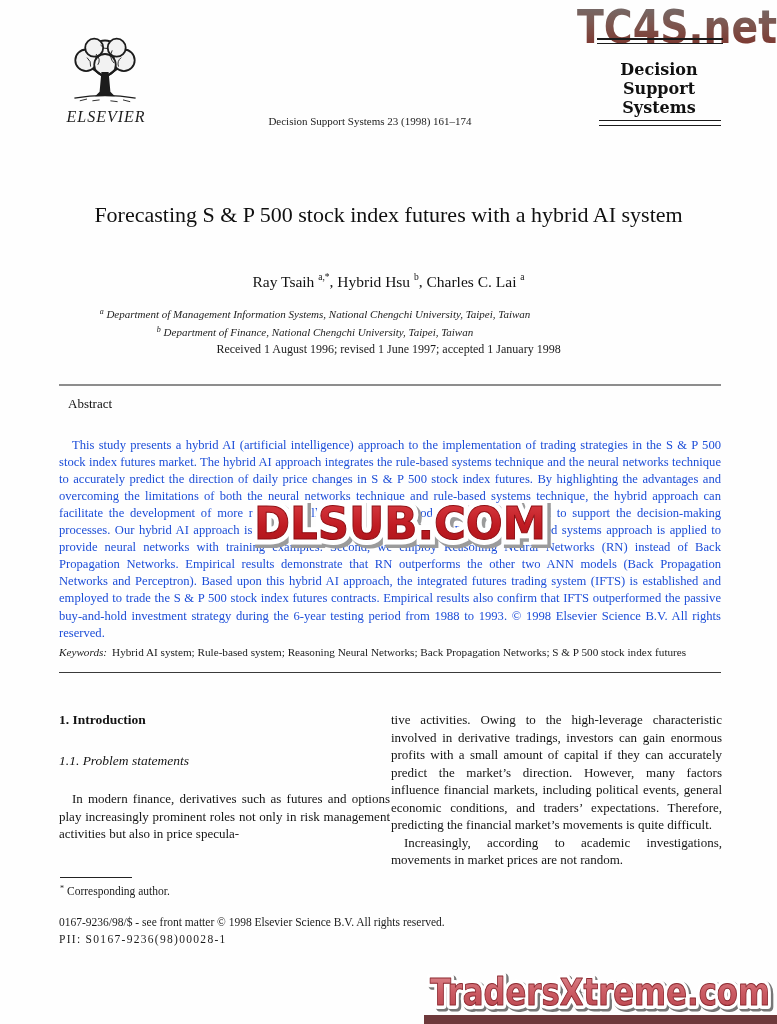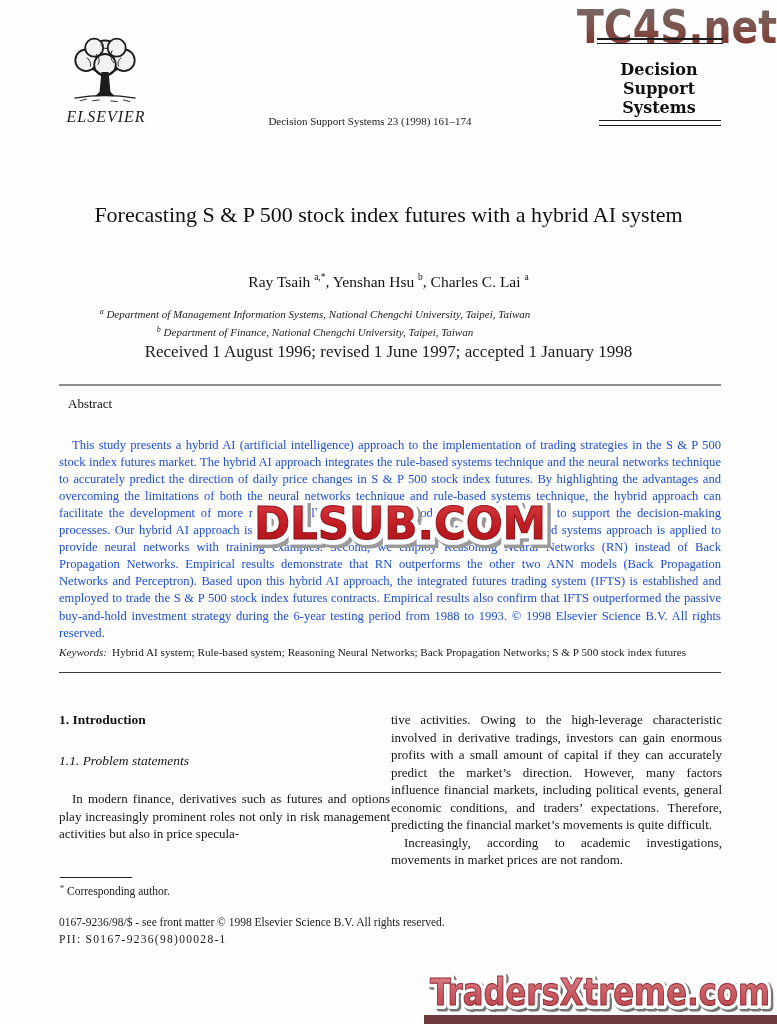--- a/index.html
+++ b/index.html
@@ -24,21 +24,21 @@
     border-top:1.5px solid #1b1b1b;border-bottom:1.5px solid #1b1b1b;}
 
   
   .article-title{left:68px;top:199px;width:641px;text-align:center;
     font-size:22px;line-height:32px;color:#101010;}
   .authors{left:0;top:272px;width:777px;text-align:center;font-size:15.5px;color:#121212;}
   .authors sup{font-size:9.5px;vertical-align:7px;}
   .affiliations{left:0;top:304px;width:630px;text-align:center;
     font-size:11px;line-height:15px;font-style:italic;color:#1a1a1a;}
   .affiliations sup{font-size:8px;vertical-align:4px;font-style:italic;}
-  .history{left:0;top:342px;width:777px;text-align:center;font-size:17px;color:#1a1a1a;}
+  .history{left:0;top:342px;width:777px;text-align:center;font-size:12px;color:#1a1a1a;}
 
   
   .abstract-rule{left:59px;top:384px;width:662px;height:2px;background:#8d8d8d;}
   .abstract-heading{left:59px;top:396px;font-size:13px;font-weight:normal;color:#101010;margin-left:9px;}
   .abstract-text{left:59px;top:424px;width:662px;font-size:12.6px;line-height:17.1px;
     text-align:justify;text-indent:13px;color:#1d4ed8;}
 
   .keywords{left:59px;top:646px;width:680px;font-size:11.2px;color:#1a1a1a;white-space:nowrap;}
   .keywords .kw-label{font-style:italic;margin-right:5px;}
   .keywords-rule{left:59px;top:672px;width:662px;height:1px;background:#3a3a3a;}
@@ -114,21 +114,21 @@
   </svg>
 </div>
 <div class="abs tc4s-rule"></div>
 <div class="abs journal-name">Decision Support Systems</div>
 <div class="abs journal-rule"></div>
 
 <div class="abs article-title">Forecasting S &amp; P 500 stock index futures with a hybrid AI system</div>
 
 <div class="abs authors">
   <span><span>Ray Tsaih</span> <sup>a,*</sup><span>, </span></span>
-  <span><span>Yenshan Hsu</span> <sup>b</sup><span>, </span></span>
+  <span><span>Hybrid Hsu</span> <sup>b</sup><span>, </span></span>
   <span><span>Charles C. Lai</span> <sup>a</sup><span></span></span>
 </div>
 
 <div class="abs affiliations">
   <div><sup>a</sup> <span>Department of Management Information Systems, National Chengchi University, Taipei, Taiwan</span></div>
   <div><sup>b</sup> <span>Department of Finance, National Chengchi University, Taipei, Taiwan</span></div>
 </div>
 
 <div class="abs history">Received 1 August 1996; revised 1 June 1997; accepted 1 January 1998</div>
 

